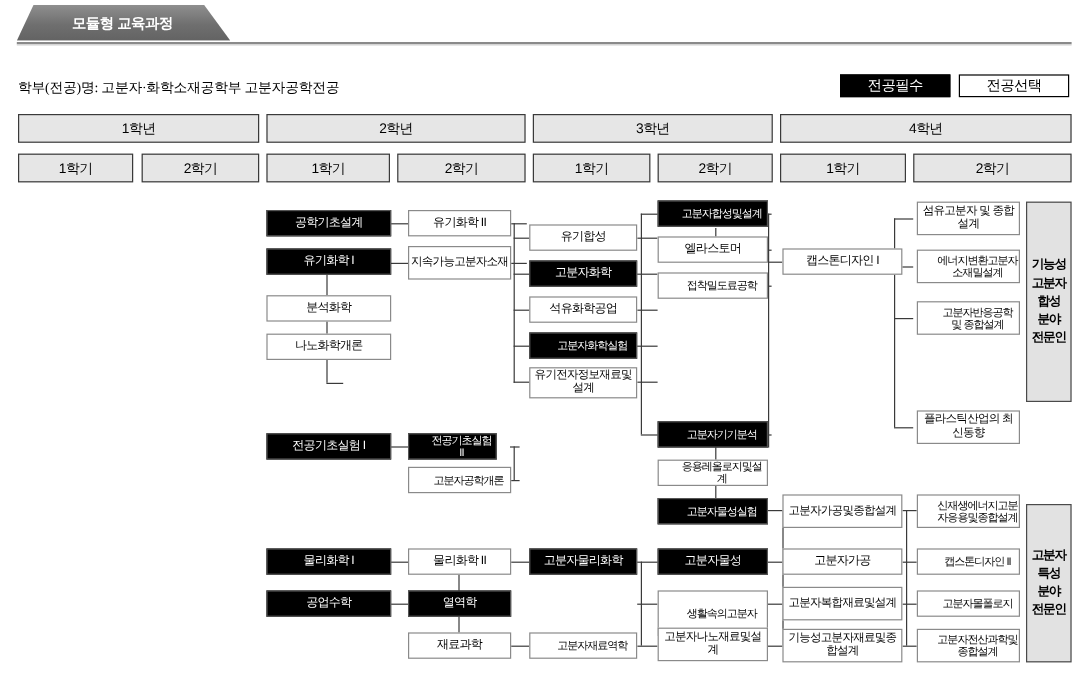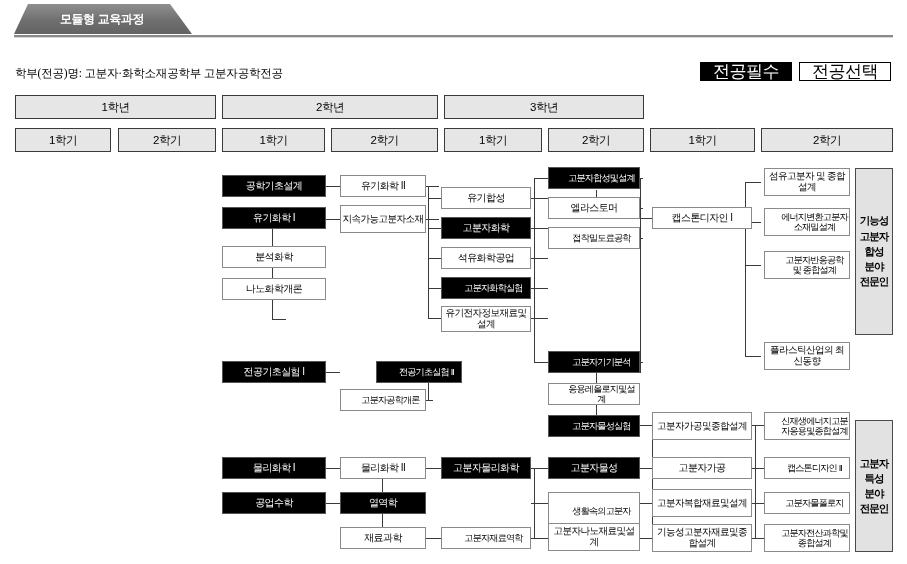--- a/index.html
+++ b/index.html
@@ -29,21 +29,21 @@
 
   
   .dept{
     position:absolute;left:15px;top:66px;font-size:11.5px;
     font-family:"Liberation Serif","DejaVu Serif",serif;
     letter-spacing:-0.2px;white-space:nowrap;
   }
 
   
   .legend{position:absolute;top:62px;height:19px;display:flex;align-items:center;
-    justify-content:center;font-size:17px;letter-spacing:-0.5px;box-sizing:border-box;}
+    justify-content:center;font-size:12px;letter-spacing:-0.5px;box-sizing:border-box;}
   .legend.req{left:700px;width:92px;background:#000;color:#fff;border:1px solid #000;}
   .legend.elec{left:799px;width:92px;background:#fff;color:#000;border:1.6px solid #000;}
 
   
   .hdr{
     position:absolute;box-sizing:border-box;
     background:#e6e6e6;border:1.6px solid #3a3a3a;
     display:flex;align-items:center;justify-content:center;
     font-size:11.5px;letter-spacing:-0.5px;
   }
@@ -85,20 +85,21 @@
   <div class="title-rule"></div>
 
   <div class="dept">학부(전공)명:  고분자·화학소재공학부  고분자공학전공</div>
 
   <div class="legend req">전공필수</div>
   <div class="legend elec">전공선택</div>
 
   <div class="hdr year" style="left:15px;width:201px;">1학년</div>
   <div class="hdr year" style="left:222px;width:216px;">2학년</div>
   <div class="hdr year" style="left:444px;width:200px;">3학년</div>
+  <div class="hdr year" style="left:650px;width:243px;">4학년</div>
 
   <div class="hdr sem" style="left:15px;width:96px;">1학기</div>
   <div class="hdr sem" style="left:118px;width:98px;">2학기</div>
   <div class="hdr sem" style="left:222px;width:103px;">1학기</div>
   <div class="hdr sem" style="left:331px;width:107px;">2학기</div>
   <div class="hdr sem" style="left:444px;width:98px;">1학기</div>
   <div class="hdr sem" style="left:548px;width:96px;">2학기</div>
   <div class="hdr sem" style="left:650px;width:105px;">1학기</div>
   <div class="hdr sem" style="left:761px;width:132px;">2학기</div>
 
@@ -178,21 +179,21 @@
   <div class="box req" style="left:222px;top:175px;width:104px;height:22px;">공학기초설계</div>
   <div class="box req" style="left:222px;top:207px;width:104px;height:22px;">유기화학 I</div>
   <div class="box" style="left:222px;top:246px;width:104px;height:22px;">분석화학</div>
   <div class="box" style="left:222px;top:278px;width:104px;height:22px;">나노화학개론</div>
   <div class="box req" style="left:222px;top:361px;width:104px;height:22px;">전공기초실험 I</div>
   <div class="box req" style="left:222px;top:457px;width:104px;height:22px;">물리화학 I</div>
   <div class="box req" style="left:222px;top:492px;width:104px;height:22px;">공업수학</div>
 
   <div class="box" style="left:340px;top:175px;width:86px;height:22px;">유기화학 II</div>
   <div class="box two" style="left:340px;top:205px;width:86px;height:28px;">지속가능고분자소재</div>
-  <div class="box req small" style="left:340px;top:361px;width:86px;height:22px;margin-left:36px;">전공기초실험 II</div>
+  <div class="box req small" style="left:340px;top:361px;width:74px;height:22px;">전공기초실험 II</div>
   <div class="box small" style="left:340px;top:389px;width:86px;height:22px;">고분자공학개론</div>
   <div class="box" style="left:340px;top:457px;width:86px;height:22px;text-align:right;">물리화학 II</div>
   <div class="box req" style="left:340px;top:492px;width:86px;height:22px;">열역학</div>
   <div class="box" style="left:340px;top:527px;width:86px;height:22px;">재료과학</div>
 
   <div class="box" style="left:441px;top:187px;width:90px;height:22px;">유기합성</div>
   <div class="box req" style="left:441px;top:217px;width:90px;height:22px;">고분자화학</div>
   <div class="box" style="left:441px;top:247px;width:90px;height:22px;text-align:right;">석유화학공업</div>
   <div class="box req small" style="left:441px;top:277px;width:90px;height:22px;">고분자화학실험</div>
   <div class="box two" style="left:441px;top:306px;width:90px;height:26px;">유기전자정보재료및설계</div>

